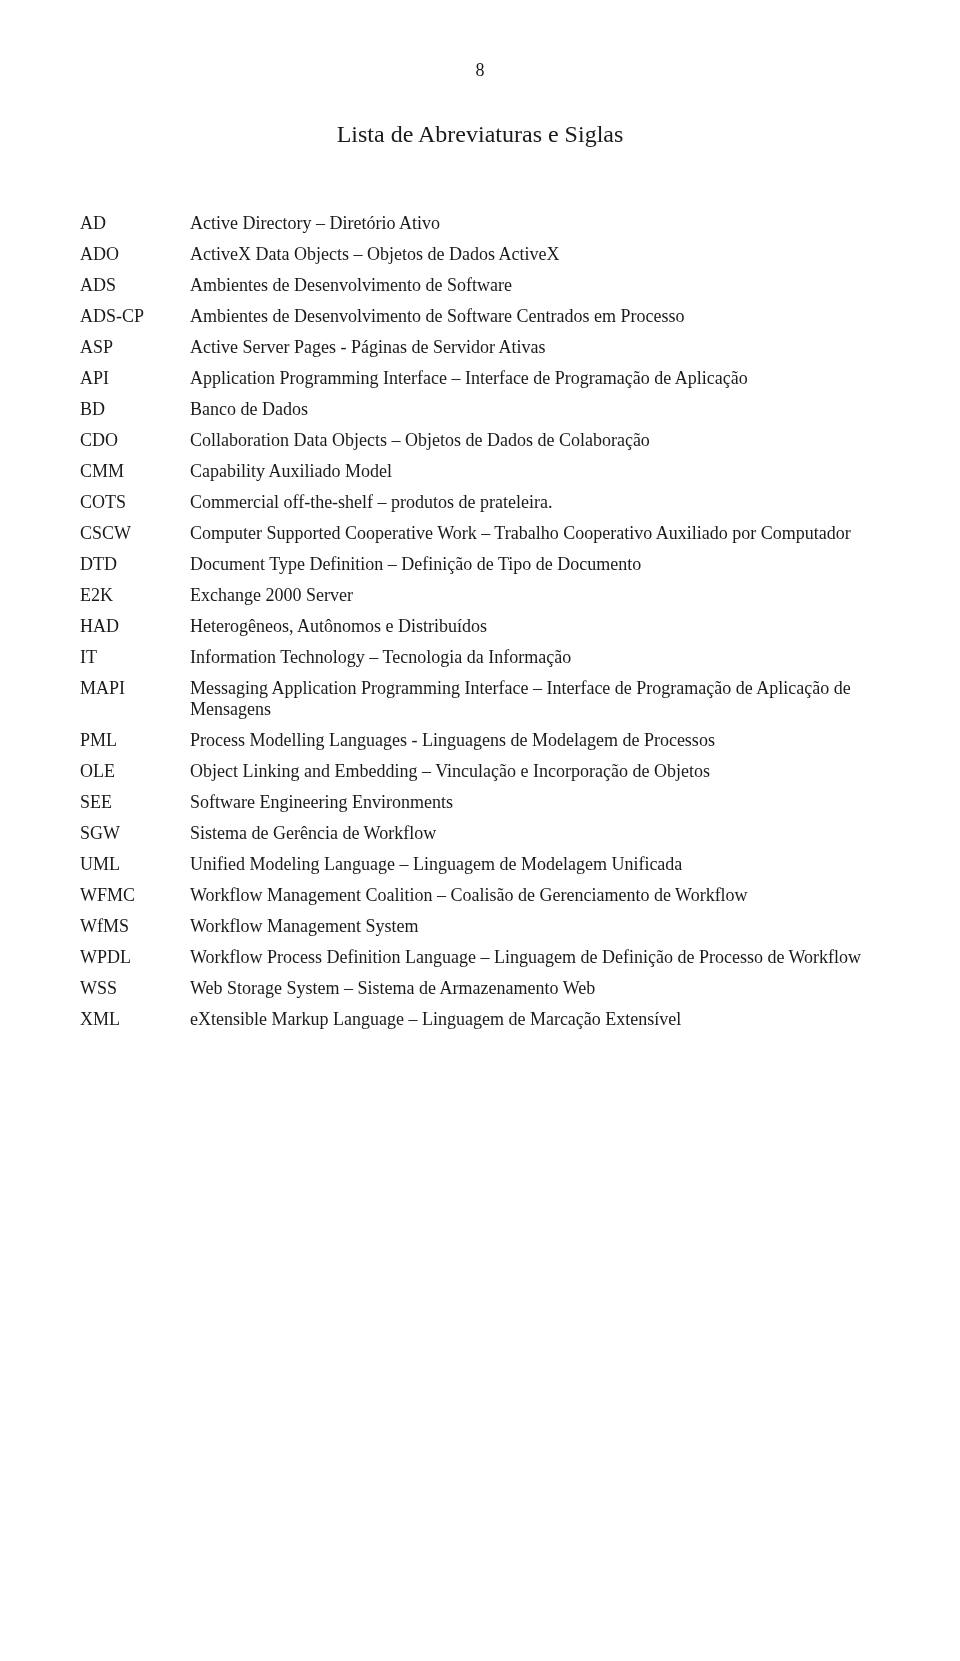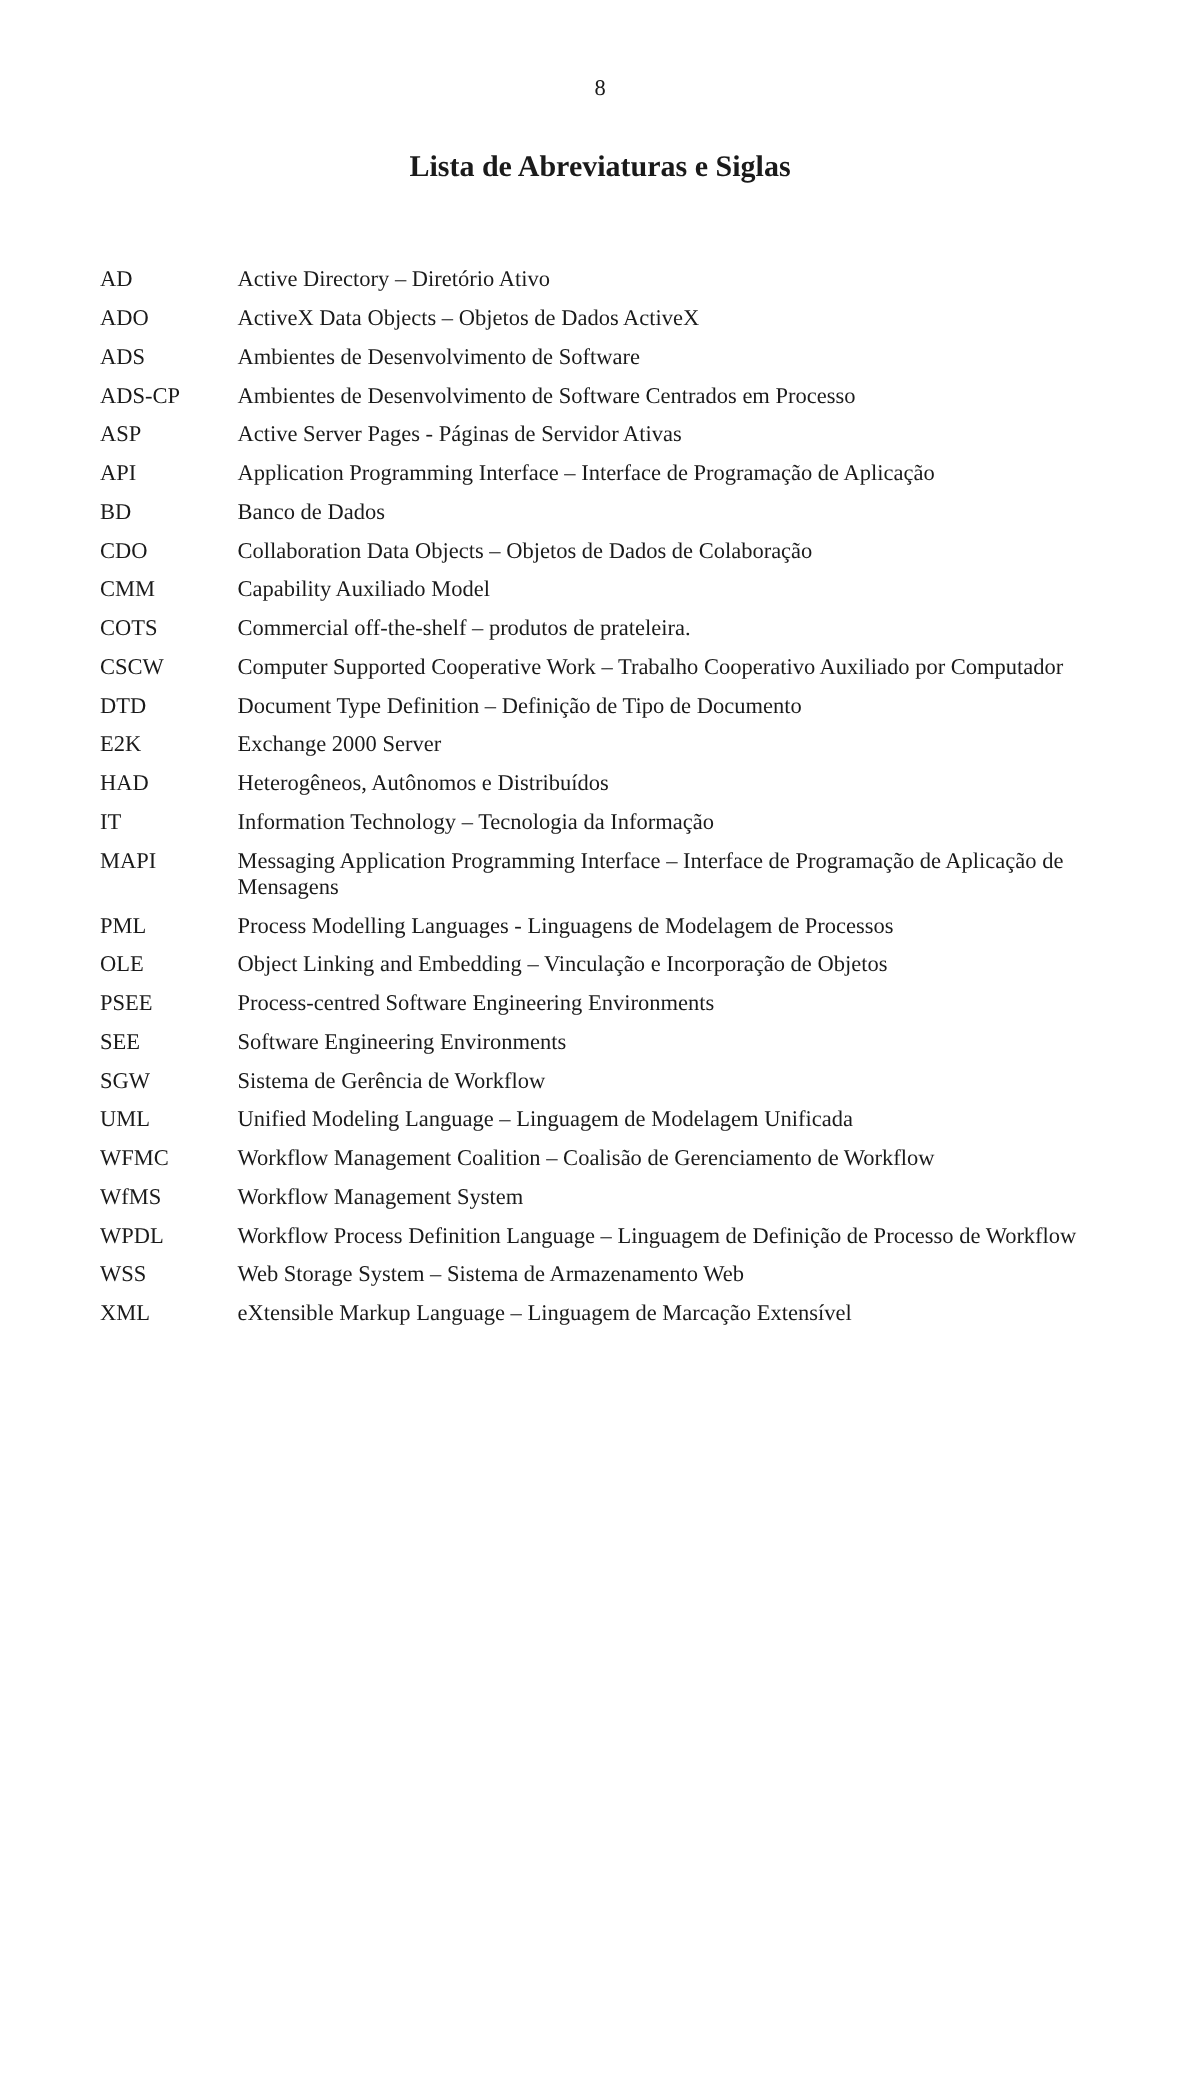--- a/index.html
+++ b/index.html
@@ -20,21 +20,21 @@
 
     .page-number {
       text-align: center;
       font-size: 18px;
       margin-bottom: 40px;
     }
 
     .page-title {
       text-align: center;
       font-size: 24px;
-      font-weight: bold;
+      font-weight: normal;
       margin-bottom: 60px;
     }
 
     .abbr-table {
       width: 100%;
       border-collapse: collapse;
     }
 
     .abbr-table tr {
       vertical-align: top;
@@ -136,24 +136,20 @@
       </tr>
       <tr>
         <td class="abbr-col">PML</td>
         <td class="def-col">Process Modelling Languages - Linguagens de Modelagem de Processos</td>
       </tr>
       <tr>
         <td class="abbr-col">OLE</td>
         <td class="def-col">Object Linking and Embedding – Vinculação e Incorporação de Objetos</td>
       </tr>
       <tr>
-        <td class="abbr-col">PSEE</td>
-        <td class="def-col">Process-centred Software Engineering Environments</td>
-      </tr>
-      <tr>
         <td class="abbr-col">SEE</td>
         <td class="def-col">Software Engineering Environments</td>
       </tr>
       <tr>
         <td class="abbr-col">SGW</td>
         <td class="def-col">Sistema de Gerência de Workflow</td>
       </tr>
       <tr>
         <td class="abbr-col">UML</td>
         <td class="def-col">Unified Modeling Language – Linguagem de Modelagem Unificada</td>

